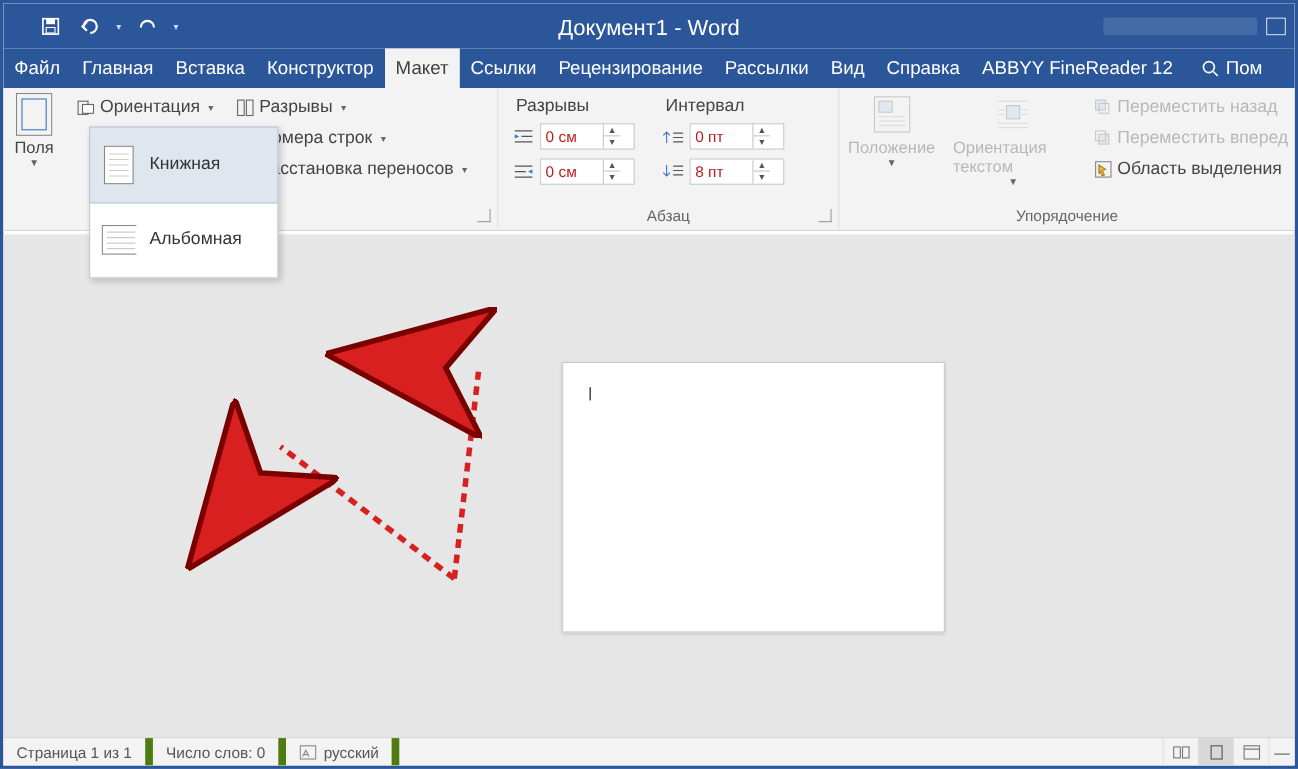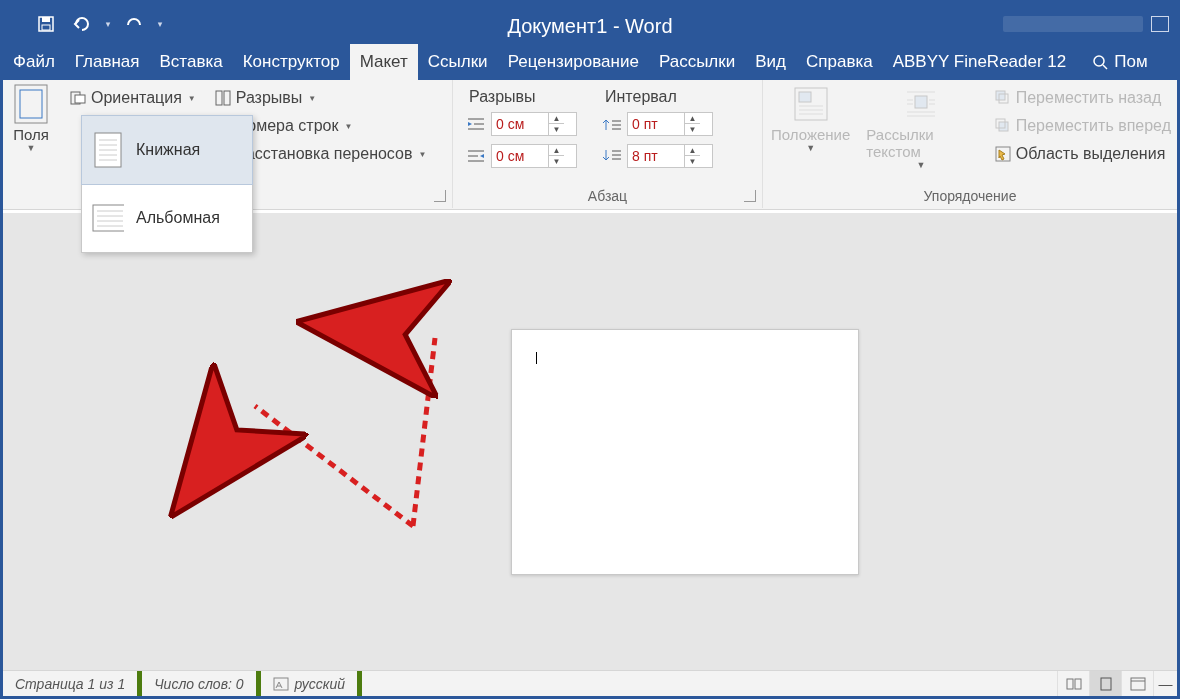--- a/index.html
+++ b/index.html
@@ -39,21 +39,21 @@
 .spin .arrows span:last-child { border-bottom:none;}
 .hdr { font-size:16px; color:#444; padding:4px 0 2px 4px;}
 .orient-drop { position:absolute; left:78px; top:0; width:172px; background:#fff; border:1px solid #c8c8c8; box-shadow:2px 2px 6px rgba(0,0,0,.2); z-index:10;}
 .orient-item { display:flex; align-items:center; gap:12px; padding:14px 10px; font-size:16px; color:#333; cursor:pointer;}
 .orient-item.sel { background:#dfe6ee; border:1px solid #b8c8dc; margin:-1px;}
 .orient-item .oi { width:32px; height:40px; display:flex; align-items:center; justify-content:center;}
 .doc-area { position:absolute; left:0; right:0; top:210px; bottom:26px; background:#e6e6e6; overflow:hidden;}
 .page { position:absolute; left:508px; top:116px; width:348px; height:246px; background:#fff; border:1px solid #c8c8c8; box-shadow:0 1px 3px rgba(0,0,0,.15);}
 .cursor { position:absolute; left:24px; top:22px; width:1px; height:12px; background:#000;}
 .statusbar { position:absolute; left:0; right:0; bottom:0; height:26px; background:#f3f3f3; border-top:1px solid #d6d6d6; display:flex; align-items:center; font-size:14px; color:#555;}
-.statusbar .cell { padding:0 12px; border-right:5px solid #4d7c0f; height:100%; display:flex; align-items:center; gap:6px; cursor:pointer;font-style:italic;}
+.statusbar .cell { padding:0 12px; border-right:7px solid #4d7c0f; height:100%; display:flex; align-items:center; gap:6px; cursor:pointer;}
 .sb-right { margin-left:auto; display:flex; align-items:center; gap:0;}
 .view-btn { width:32px; height:26px; display:flex; align-items:center; justify-content:center; cursor:pointer; border-left:1px solid #e0e0e0;}
 .view-btn.active { background:#d8d8d8;}
 .arrow-svg { position:absolute; z-index:20; pointer-events:none; }
 </style>
 </head>
 <body>
 
 <div class="titlebar">
   <div class="qat">
@@ -275,21 +275,21 @@
               <rect x="12" y="10" width="12" height="12" fill="#c8d8ec" stroke="#888"></rect>
               <line x1="4" y1="6" x2="32" y2="6" stroke="#bbb"></line>
               <line x1="4" y1="14" x2="10" y2="14" stroke="#bbb"></line>
               <line x1="26" y1="14" x2="32" y2="14" stroke="#bbb"></line>
               <line x1="4" y1="18" x2="10" y2="18" stroke="#bbb"></line>
               <line x1="26" y1="18" x2="32" y2="18" stroke="#bbb"></line>
               <line x1="4" y1="26" x2="32" y2="26" stroke="#bbb"></line>
               <line x1="4" y1="30" x2="32" y2="30" stroke="#bbb"></line>
             </svg>
           </div>
-        <span>Рассылки текстом</span>
+        <span>Ориентация текстом</span>
         <span class="caret">▼</span>
       </div>
       <div class="col" style="padding-left:4px;">
         <div class="small-btn disabled">
           <span class="si">
               <svg width="16" height="16">
                 <rect x="1" y="1" width="9" height="9" fill="#c8d8ec" stroke="#888"></rect>
                 <rect x="4" y="4" width="9" height="9" fill="none" stroke="#888"></rect>
               </svg>
             </span>

